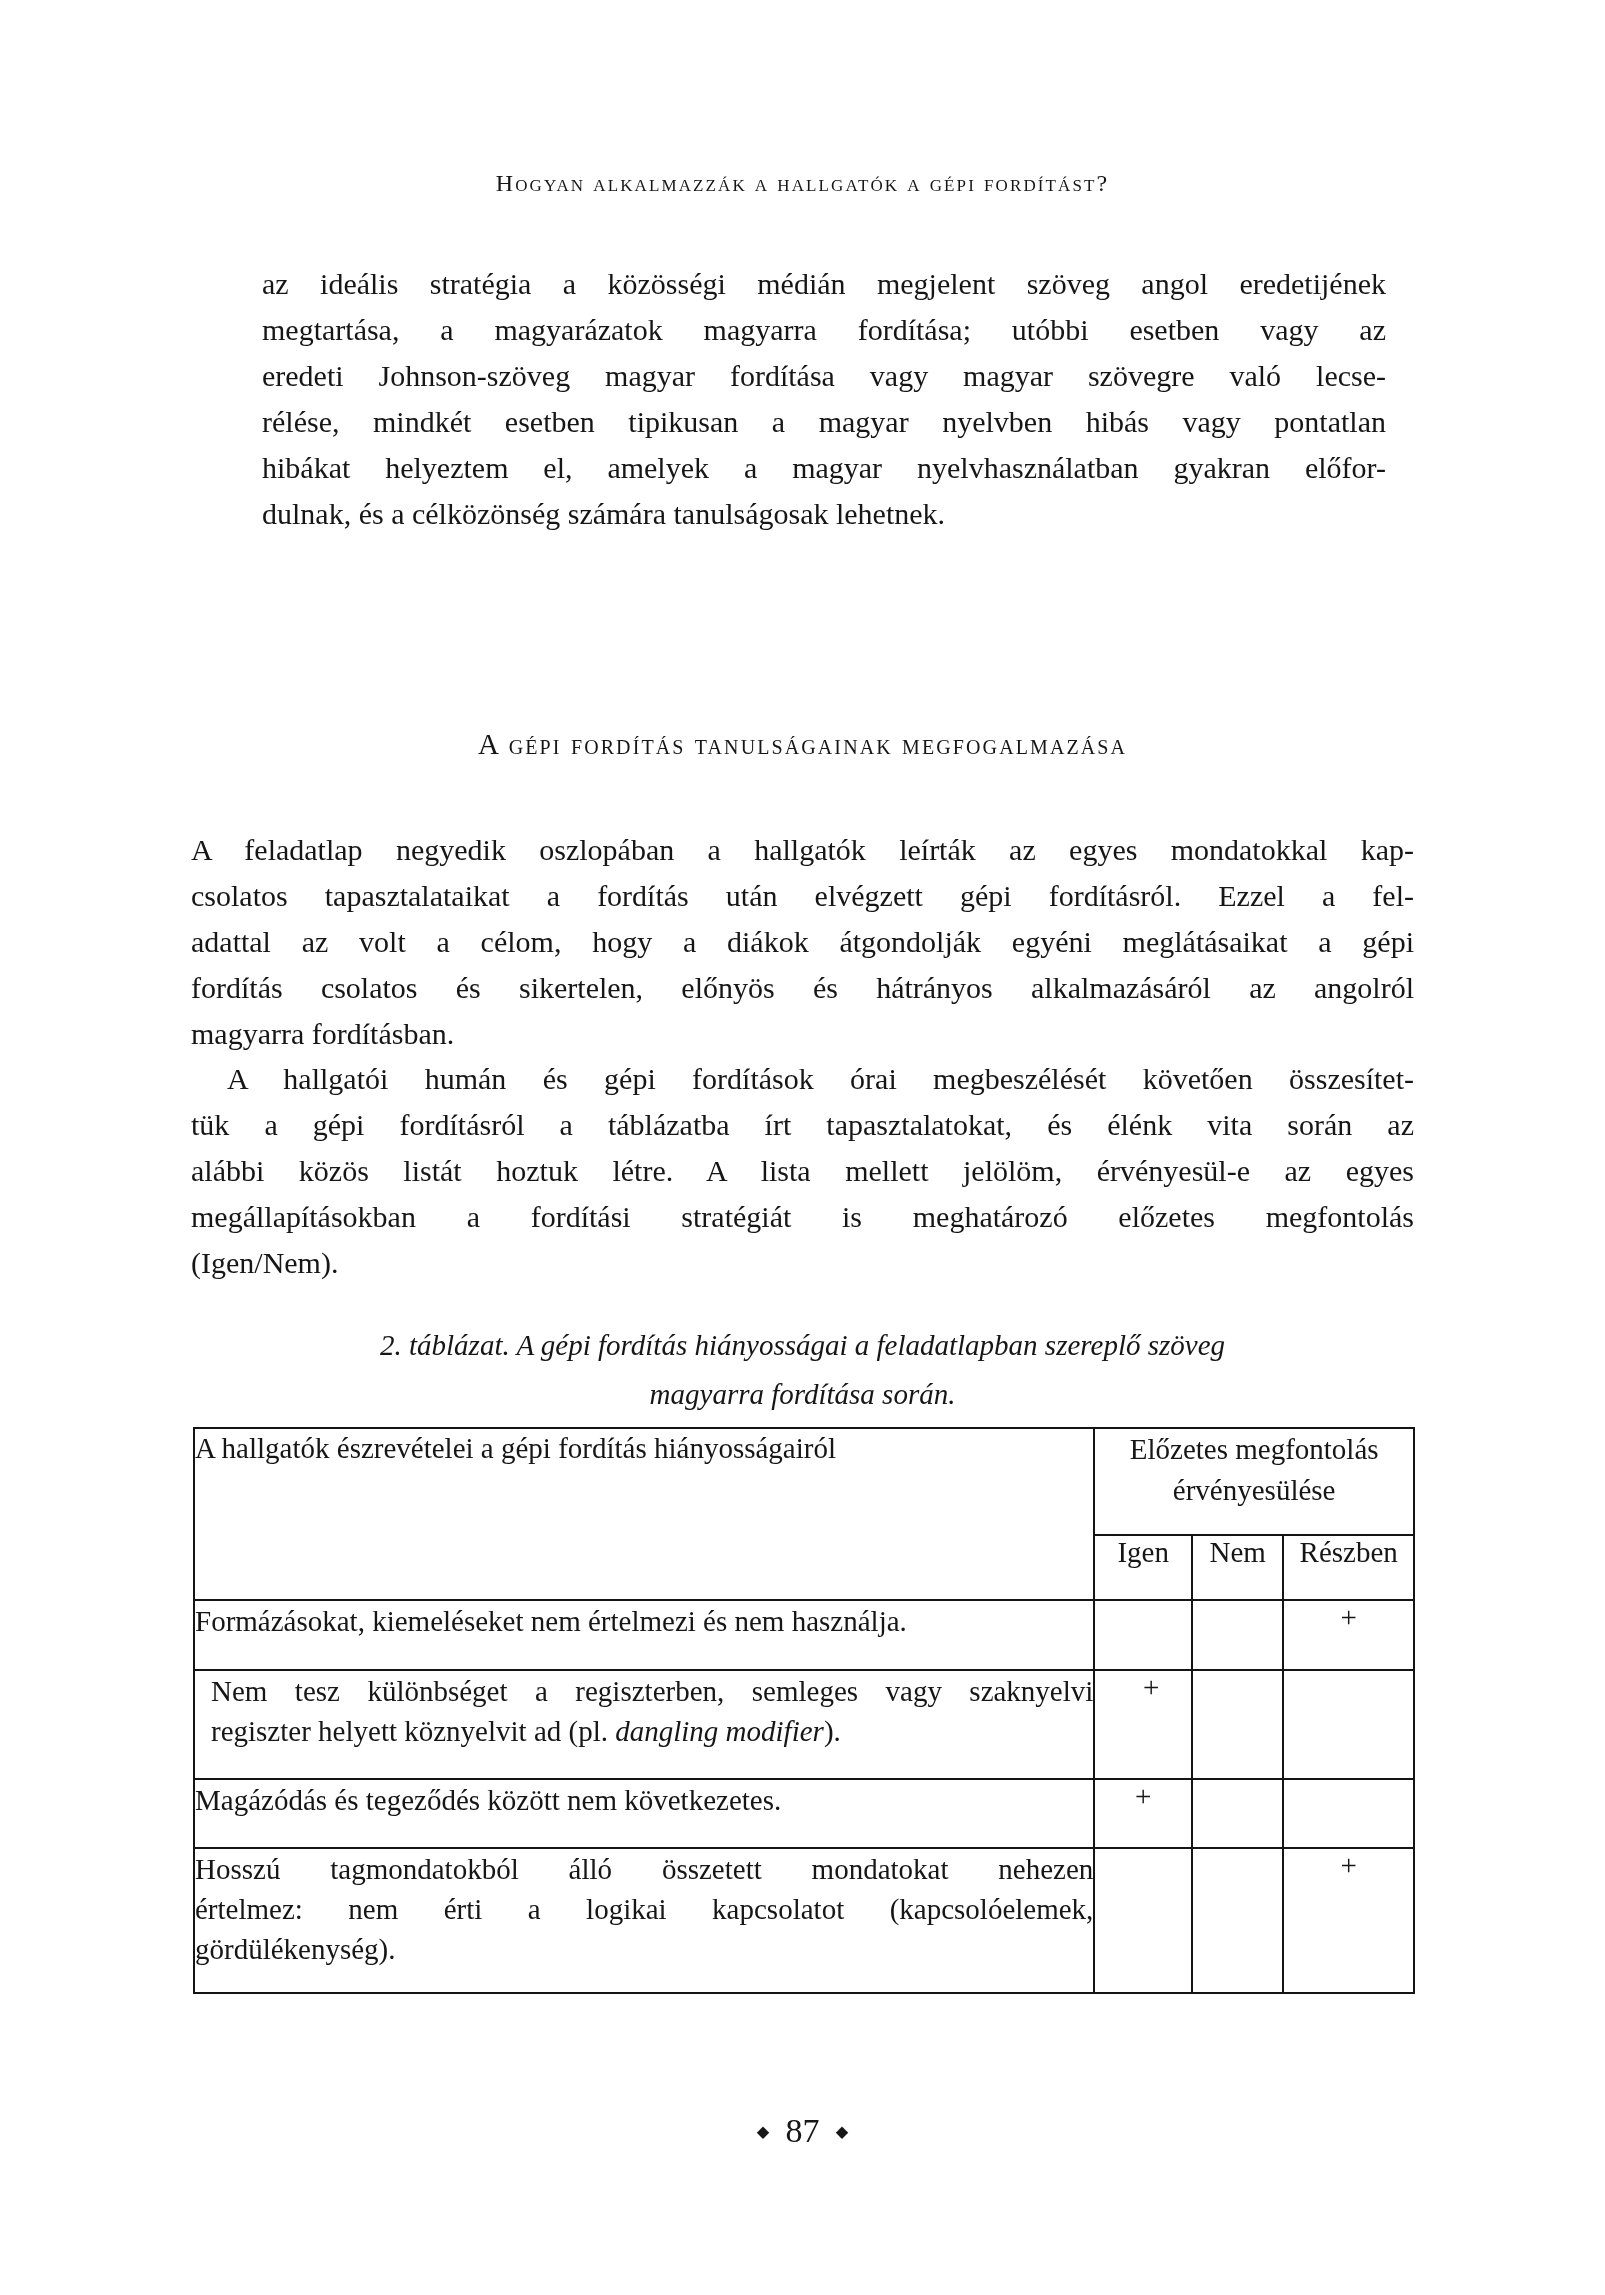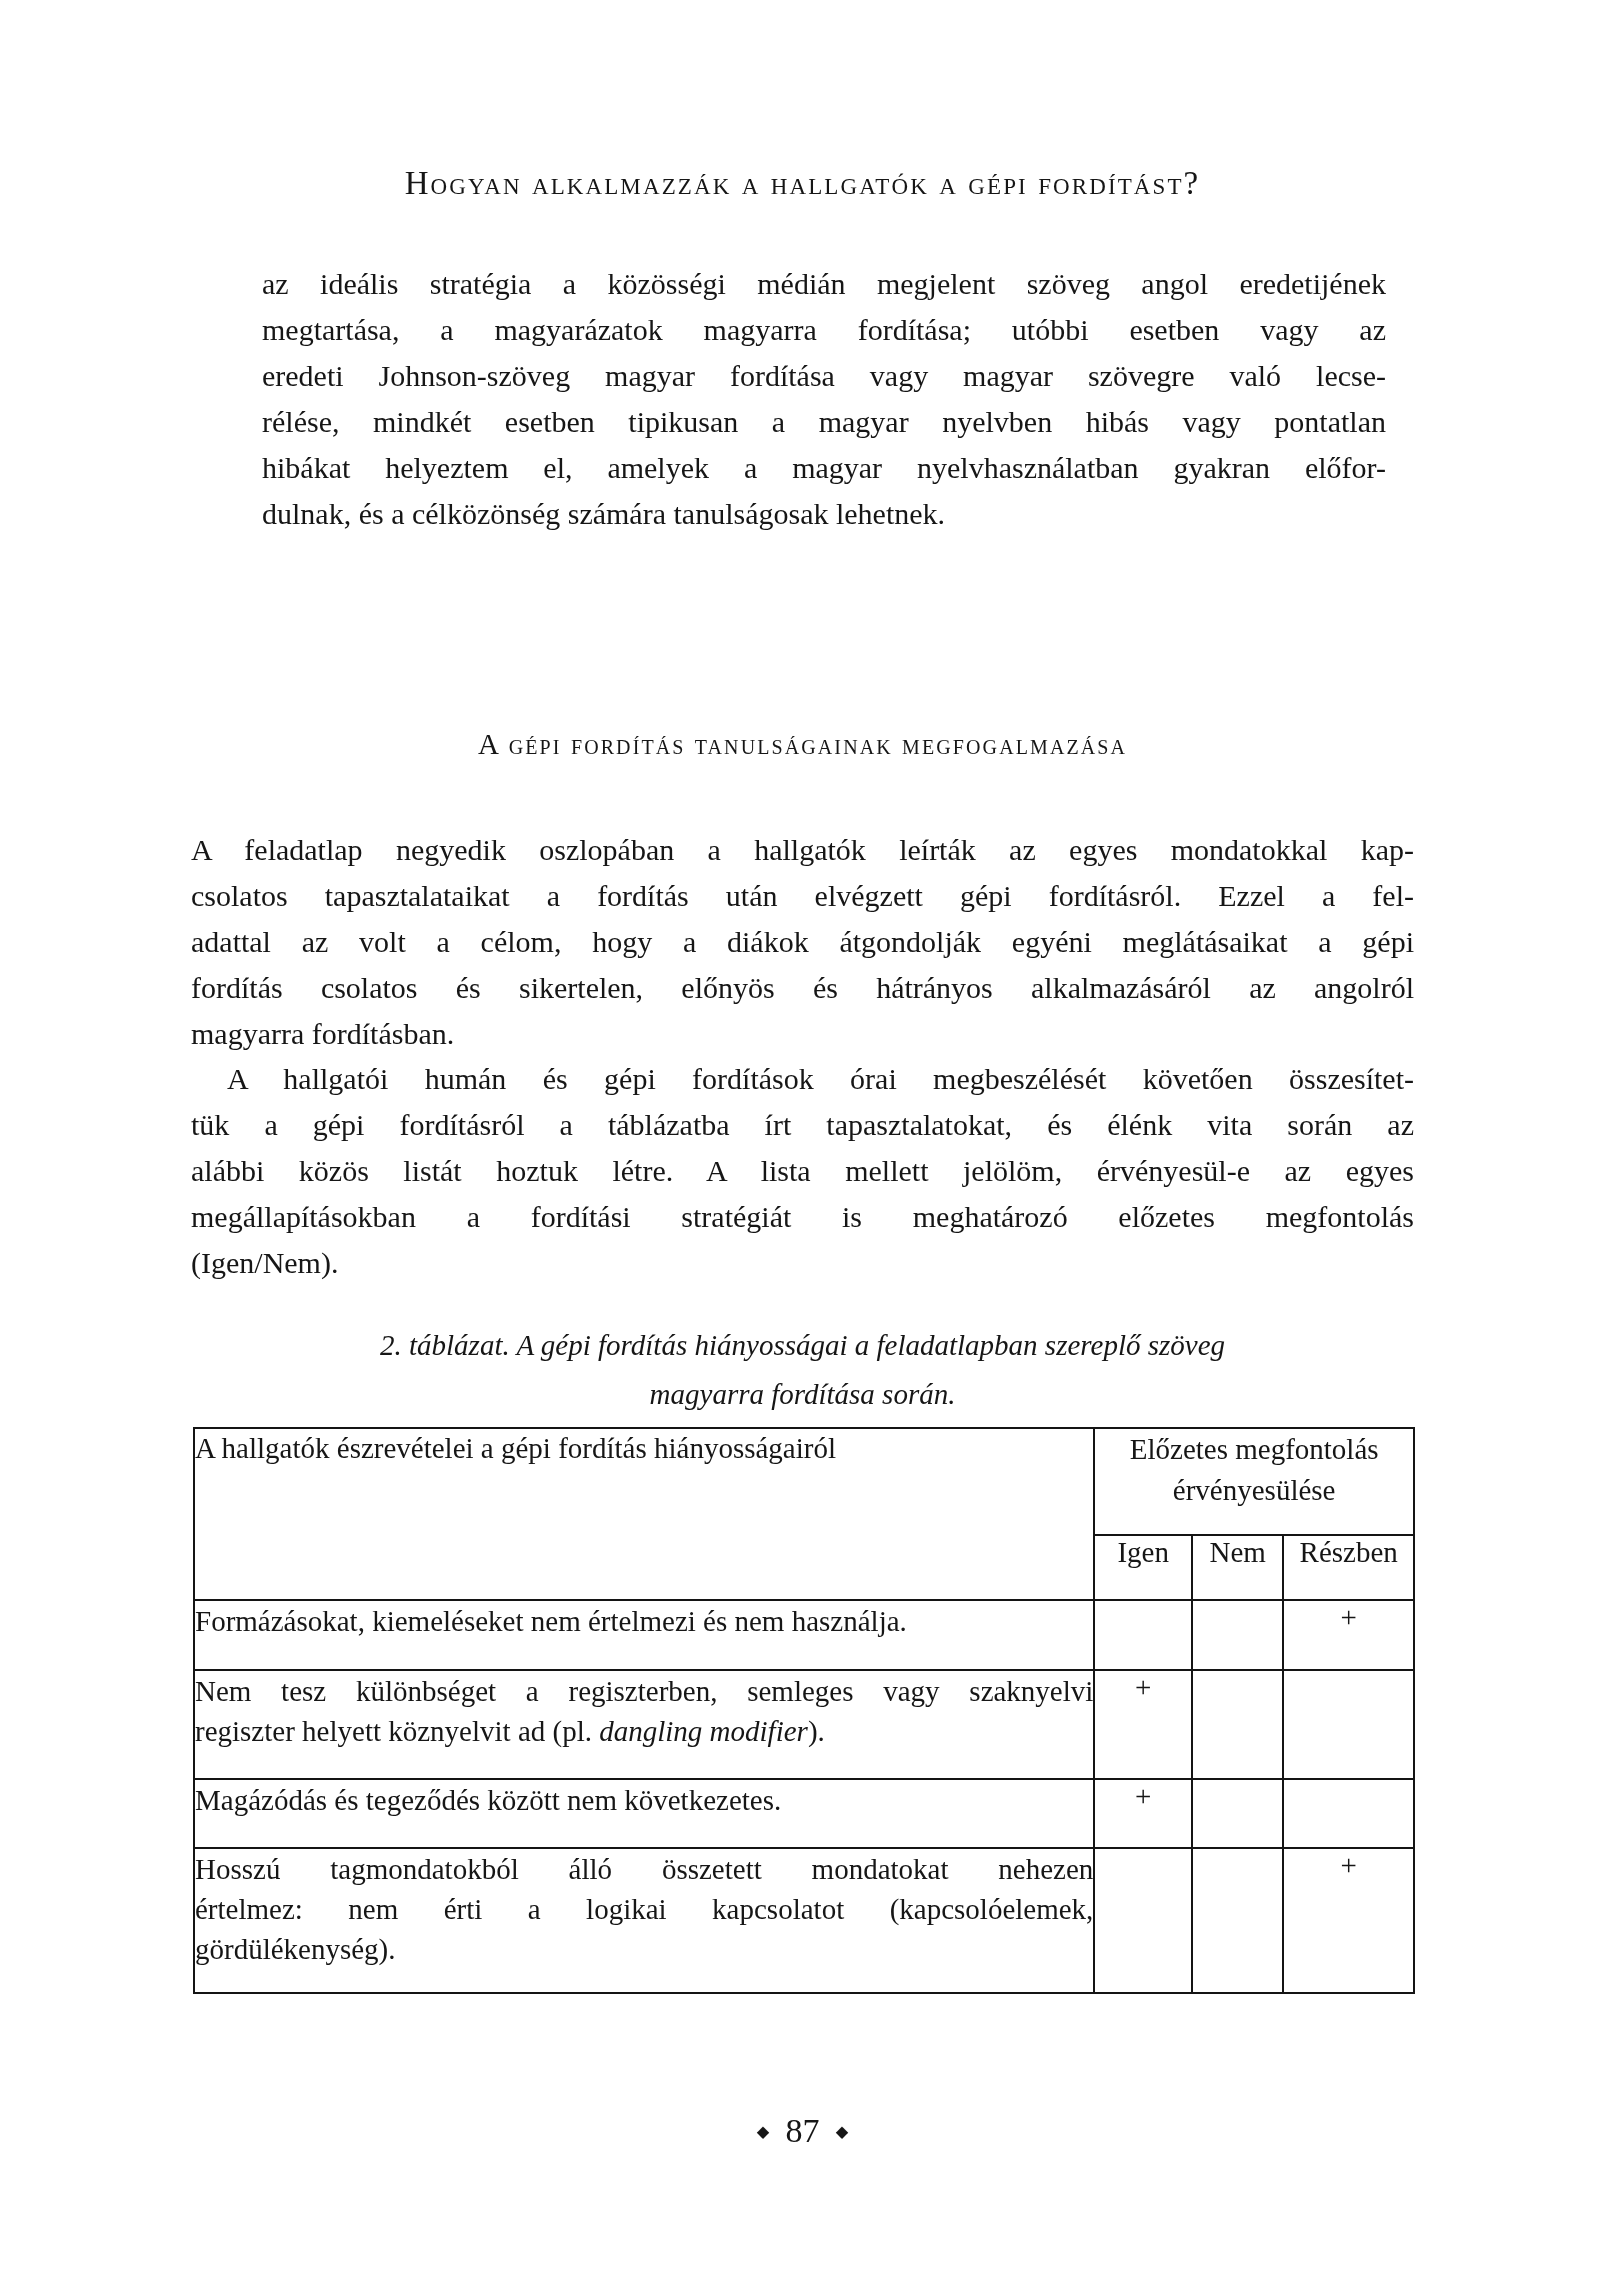--- a/index.html
+++ b/index.html
@@ -12,21 +12,21 @@
     color: #161616;
     overflow: hidden;
   }
 
   
   .running-header {
     position: absolute;
     top: 166px; left: 0; right: 0;
     text-align: center;
     font-variant: small-caps;
-    font-size: 33px;
+    font-size: 24px;
     letter-spacing: 2.1px;
     line-height: 34px;
   }
 
   
   .quote-block {
     position: absolute;
     top: 261px; left: 262px; width: 1124px;
     font-size: 30px;
   }
@@ -123,21 +123,21 @@
     padding: 12px 17px 12px 17px;
     box-sizing: border-box;
   }
   td.obs-cell .tline { line-height: 40px; }
   td.mark-cell {
     text-align: center;
     padding-top: 13.8px;
     box-sizing: border-box;
   }
   tr.row-1 td { height: 70px; box-sizing: border-box; }
-  tr.row-2 td { height: 109px; box-sizing: border-box; }
+  tr.row-2 td { height: 109px; box-sizing: border-box; padding-left: 16px; }
   tr.row-3 td { height: 69px; box-sizing: border-box; }
   tr.row-4 td { height: 145px; box-sizing: border-box; }
 
   .ital { font-style: italic; }
 
   
   .page-number {
     position: absolute;
     top: 2111px; left: 0; right: 0;
     text-align: center;

